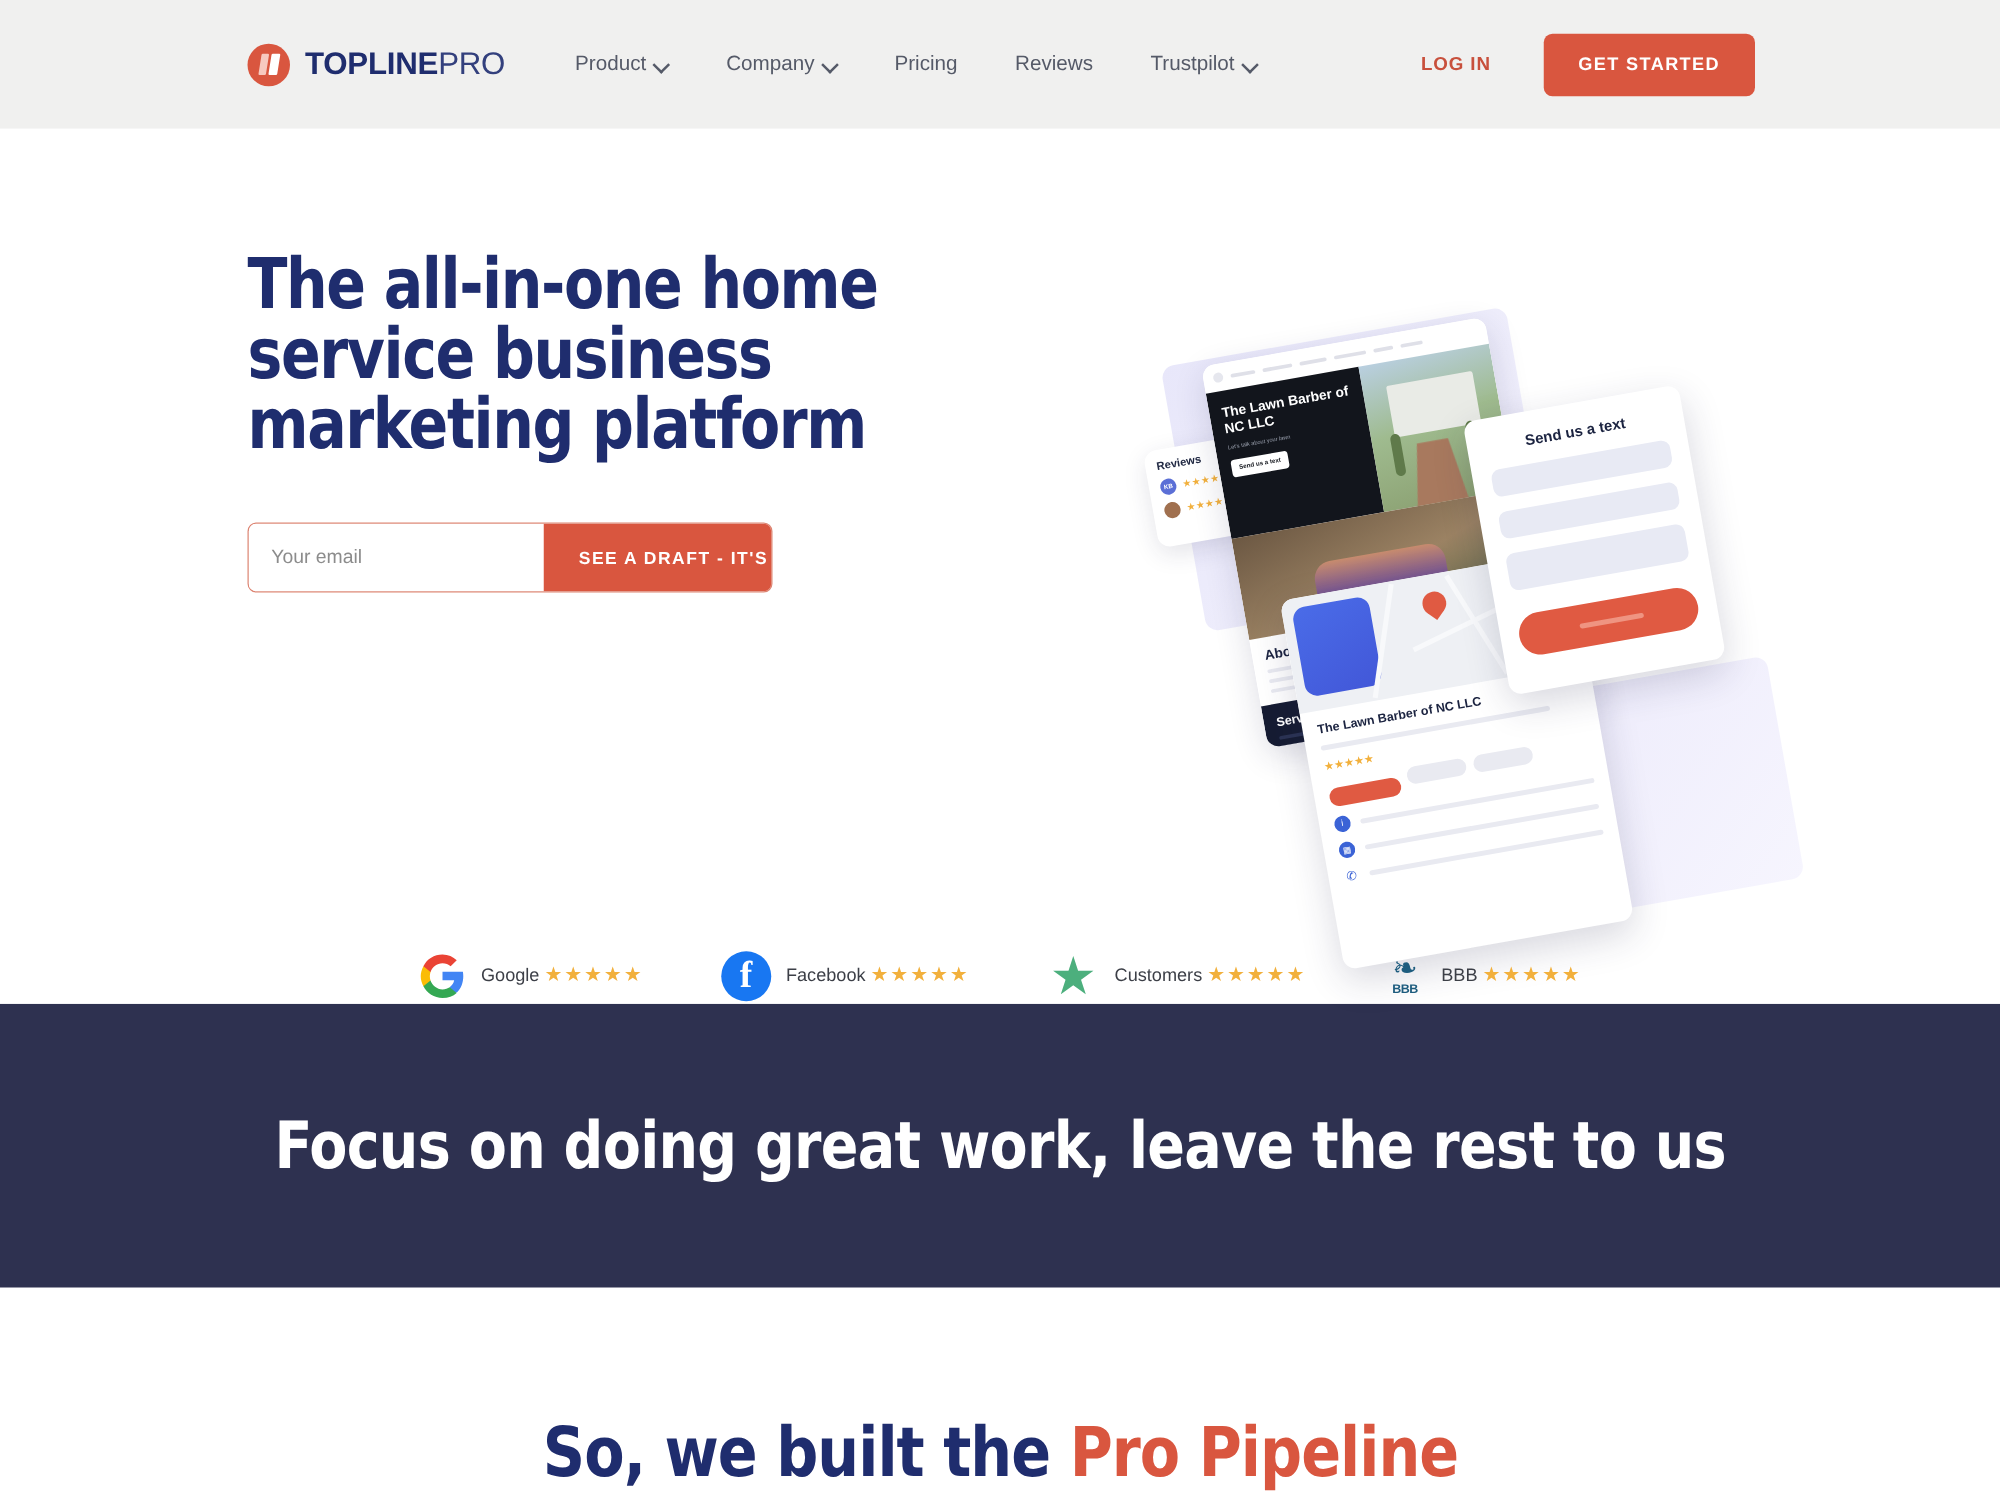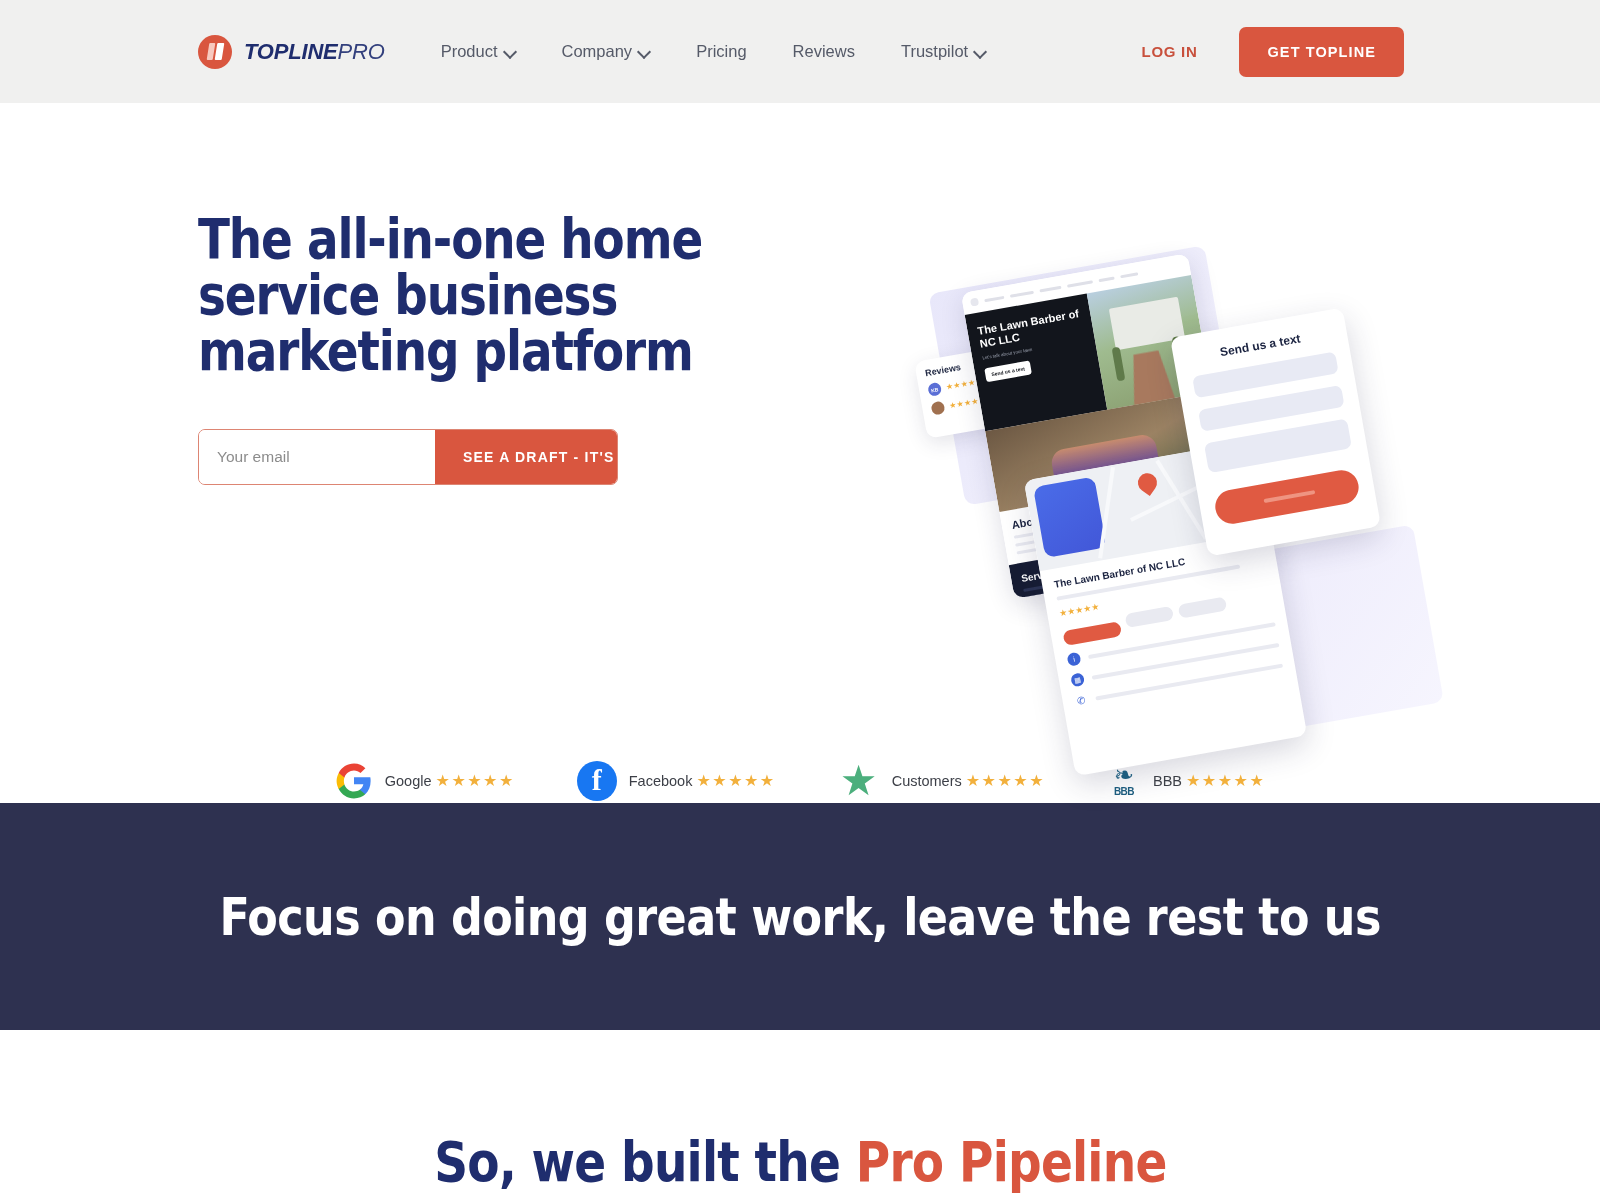--- a/index.html
+++ b/index.html
@@ -50,25 +50,24 @@
     content: "";
     position: absolute;
     left: 18px; top: 8px;
     width: 7px; height: 17px;
     background: #ffffff;
     transform: skewX(-9deg);
     border-radius: 1px;
   }
 
   .brand-text {
-    font-size: 22px;
+    font-size: 25px;
     letter-spacing: -0.2px;
     color: #1f2d6e;
     white-space: nowrap;
-    font-style: italic;
   }
   .brand-text .b1 { font-weight: 700; }
   .brand-text .b2 { font-weight: 400; color: #33407d; }
 
   .nav {
     display: flex;
     align-items: center;
     gap: 46px;
   }
   .nav-item {
@@ -128,21 +127,20 @@
   .hero {
     position: relative;
     height: 700px;
     background: #fff;
   }
   .hero-copy {
     position: absolute;
     left: 198px;
     top: 97px;
     width: 710px;
-    margin-top: 11px;
   }
   .hero-title {
     font-family: "DejaVu Sans Condensed", "Liberation Sans Narrow", "Liberation Sans", sans-serif;
     font-size: 56px;
     line-height: 1.0;
     font-weight: 700;
     letter-spacing: -1.2px;
     color: #1f2d6e;
     transform: scaleX(0.93);
     transform-origin: left top;
@@ -388,21 +386,21 @@
       <span>Reviews</span>
     </div>
     <div class="nav-item">
       <span>Trustpilot</span>
       <span class="chev"></span>
     </div>
   </div>
 
   <div class="header-right">
     <span class="login-link">LOG IN</span>
-    <button class="cta-btn">GET TOPLINE</button>
+    <button class="cta-btn">GET STARTED</button>
   </div>
 </div>
 
 <div class="hero">
 
   <div class="hero-copy">
     <h1 class="hero-title">The all-in-one home service business marketing platform</h1>
 
     <div class="email-form">
       <input class="email-input" type="text" placeholder="Your email" style="">

